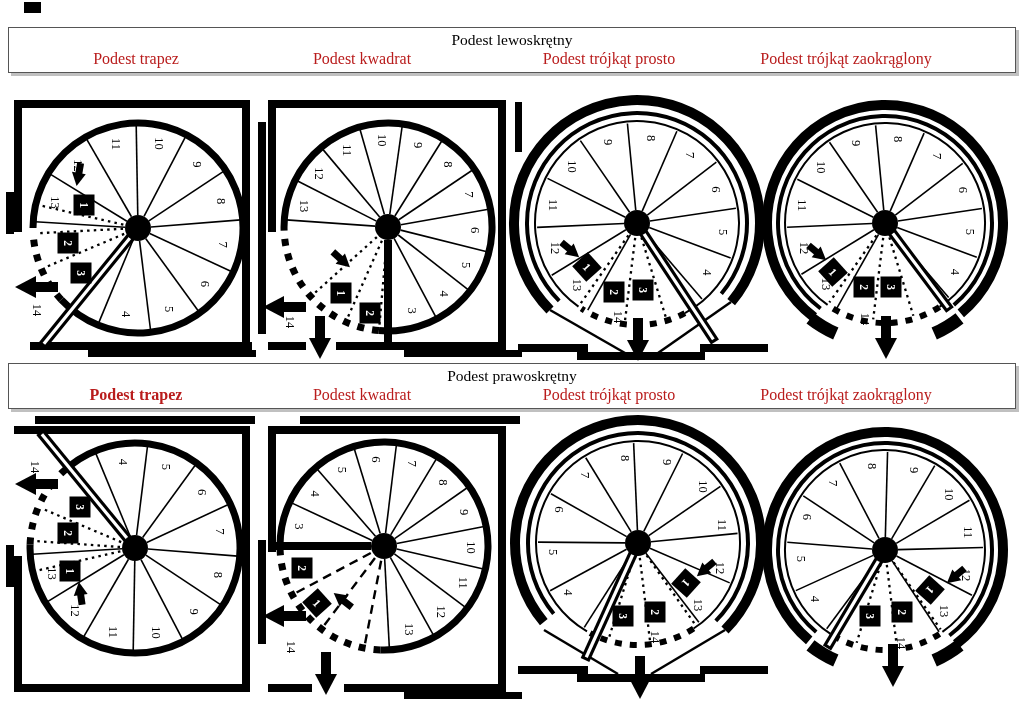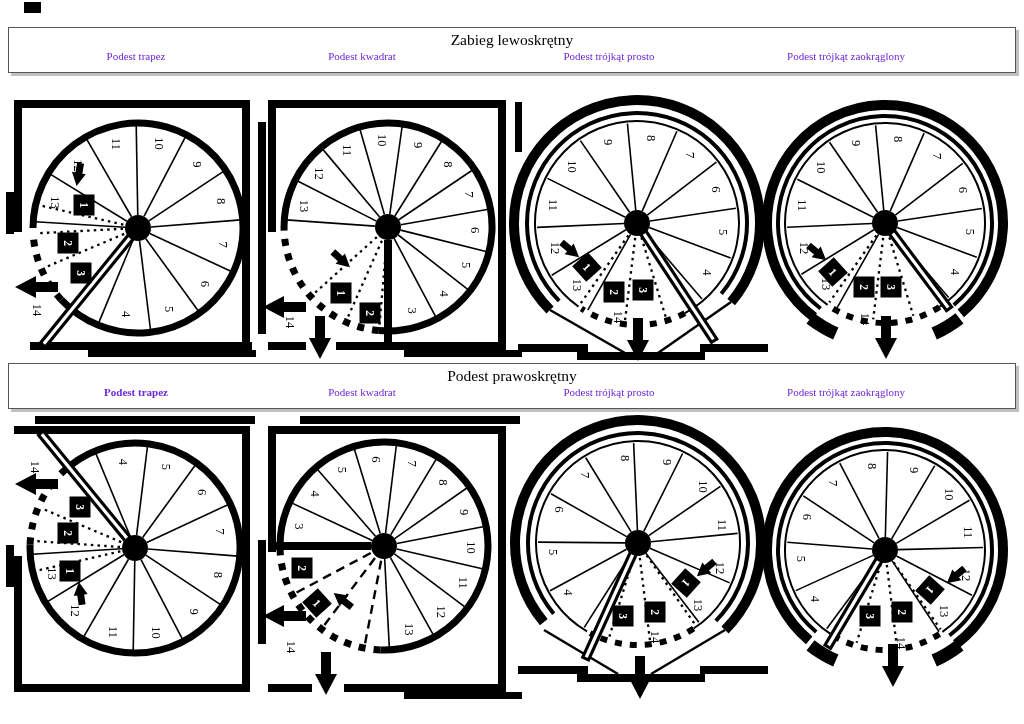--- a/index.html
+++ b/index.html
@@ -1,21 +1,21 @@
 <!DOCTYPE html>
 <html><head>
 <meta charset="utf-8">
 <style>
   html,body{margin:0;padding:0;background:#888;}
   .page{position:relative;width:1024px;height:724px;background:#fff;overflow:hidden;
         font-family:"Liberation Serif","DejaVu Serif",serif;}
   .hdr{position:absolute;left:8px;width:1006px;height:44px;background:#fff;
        border:1px solid #555;box-shadow:3px 3px 0 #c0c0c0;}
   .hdr-title{position:absolute;left:0;right:0;top:3px;text-align:center;font-size:15.5px;color:#000;}
-  .hdr-col{position:absolute;top:22px;text-align:center;font-size:11px;color:#6d28d9;}
+  .hdr-col{position:absolute;top:22px;text-align:center;font-size:16px;color:#b91c1c;}
   .hdr-col.bold{font-weight:bold;}
   .corner-mark{position:absolute;left:24px;top:2px;width:17px;height:11px;background:#000;}
   svg{position:absolute;left:0;top:0;}
   text{font-family:"Liberation Serif","DejaVu Serif",serif;}
 </style>
 </head>
 <body>
 
 <div class="page">
   <div class="corner-mark"></div>
@@ -483,21 +483,21 @@
           <polygon points="-5,-7 -5,7 8,0" fill="#000000"></polygon>
         </g>
         <g transform="translate(893,676) rotate(90)">
           <rect x="-32" y="-5" width="23" height="10" fill="#000000"></rect>
           <polygon points="-10,-11 -10,11 11,0" fill="#000000"></polygon>
         </g>
       </g>
     </svg>
 
   <div class="hdr" style="top:27px">
-    <div class="hdr-title">Zabieg lewoskrętny</div>
+    <div class="hdr-title">Podest lewoskrętny</div>
     <div class="hdr-col" style="left:22px;width:210px">Podest trapez</div>
     <div class="hdr-col" style="left:248px;width:210px">Podest kwadrat</div>
     <div class="hdr-col" style="left:492px;width:216px">Podest trójkąt prosto</div>
     <div class="hdr-col" style="left:722px;width:230px">Podest trójkąt zaokrąglony</div>
   </div>
 
   <div class="hdr" style="top:363px">
     <div class="hdr-title">Podest prawoskrętny</div>
     <div class="hdr-col bold" style="left:22px;width:210px">Podest trapez</div>
     <div class="hdr-col" style="left:248px;width:210px">Podest kwadrat</div>

